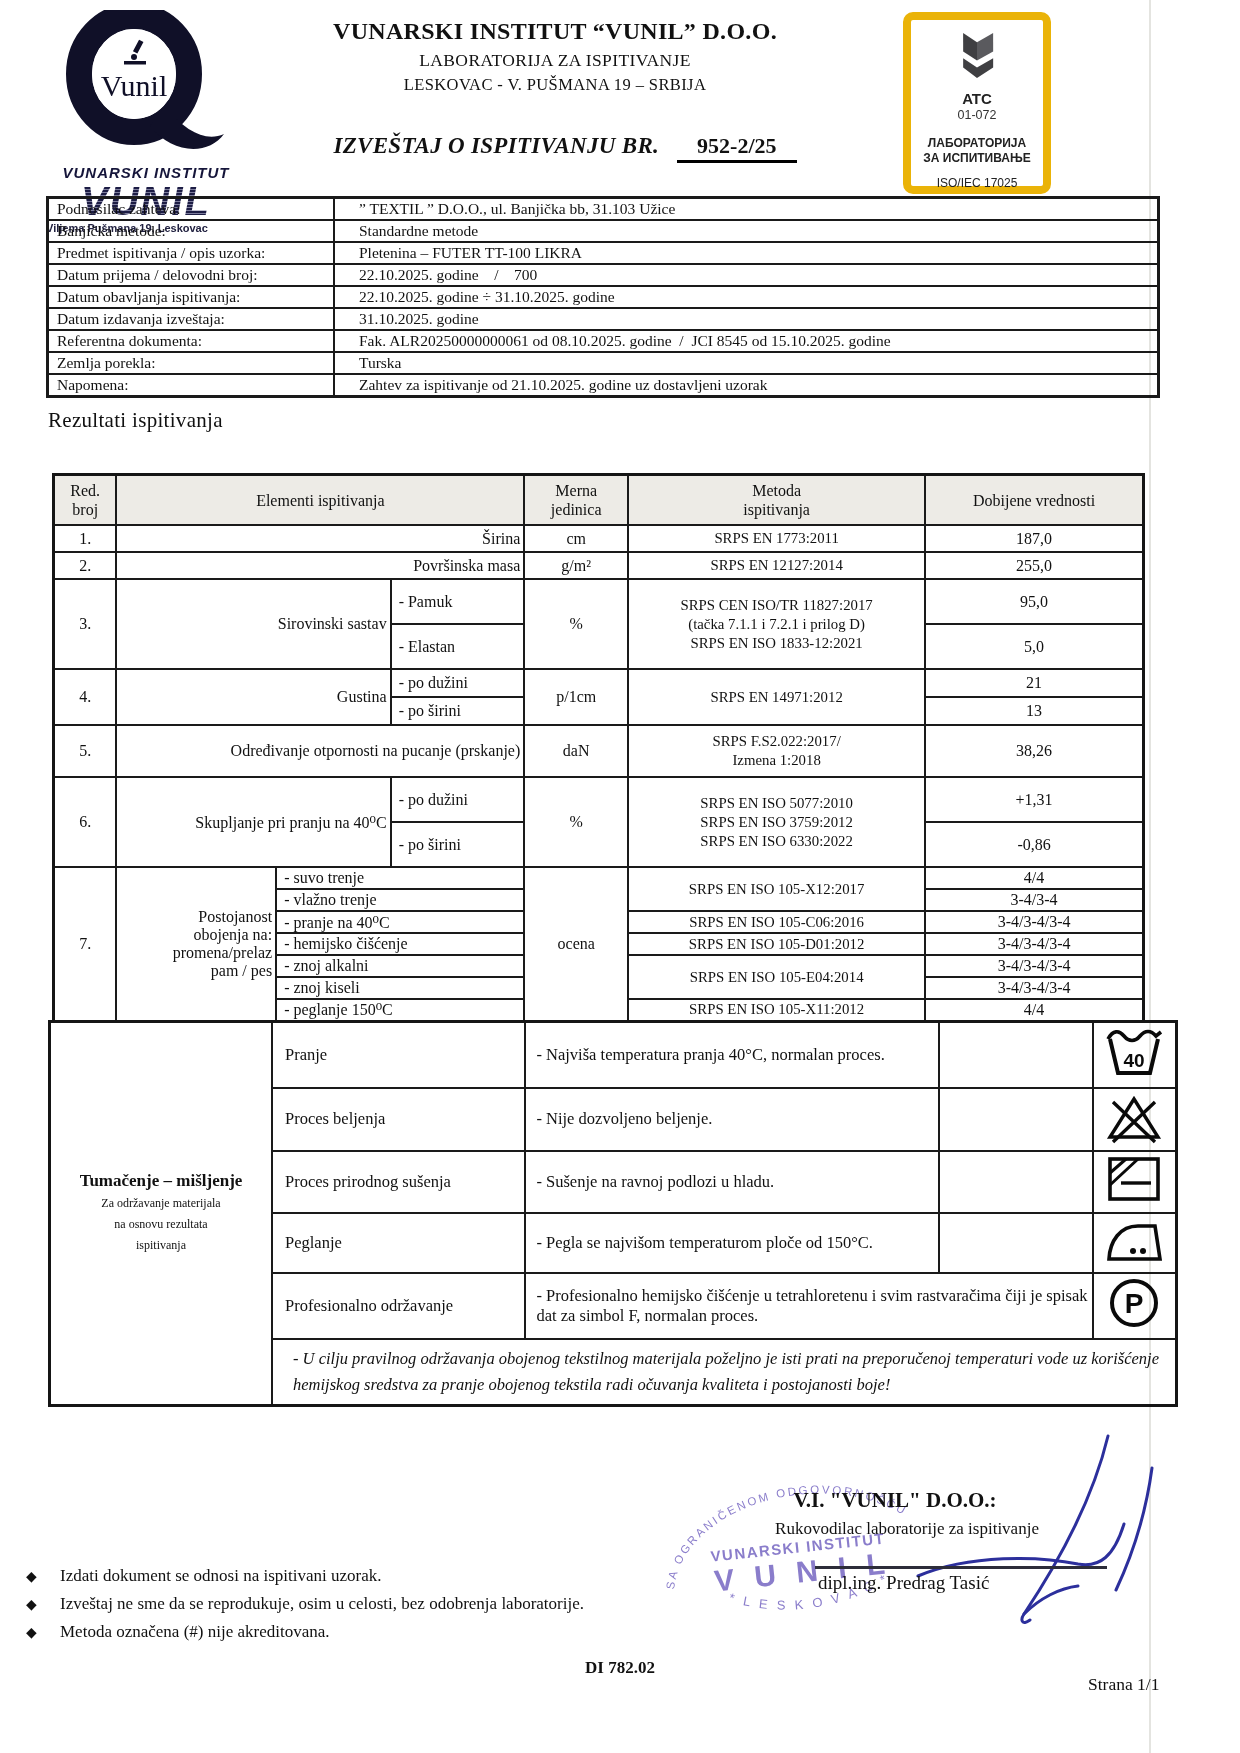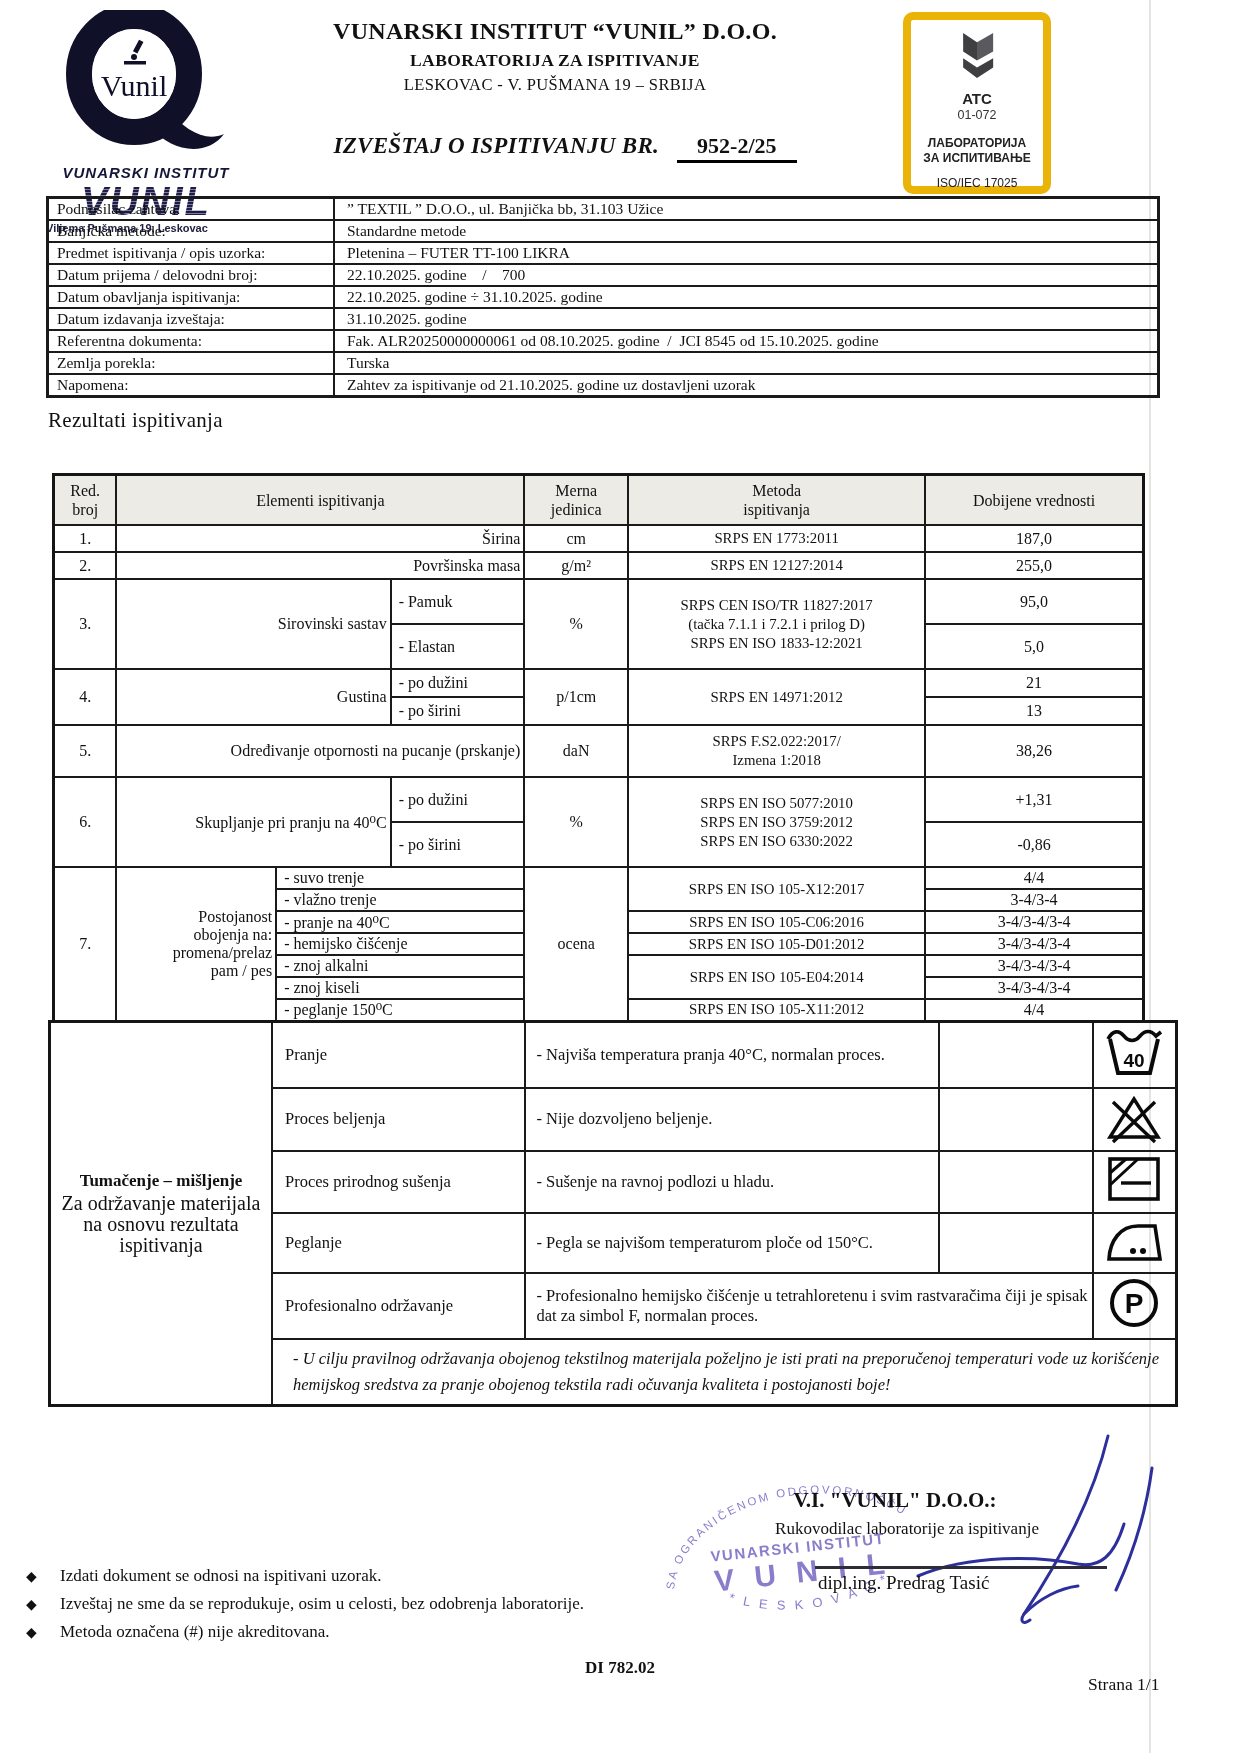--- a/index.html
+++ b/index.html
@@ -17,57 +17,57 @@
         font-size:40px;line-height:40px;letter-spacing:2px;text-align:center;color:#23234d;}
   @supports (-webkit-background-clip: text){
     .logo-brand{background:repeating-linear-gradient(180deg,#1c1c44 0 2px,#7d7d9d 2px 3px);
         -webkit-background-clip:text;background-clip:text;color:transparent;}
   }
   .logo-address{font-family:"Liberation Sans",sans-serif;font-weight:bold;font-size:11px;
         color:#20203f;text-align:left;margin-top:1px;}
 
   .header-center{position:absolute;left:255px;top:18px;width:600px;text-align:center;}
   .hc1{font-size:24px;font-weight:bold;letter-spacing:.3px;}
-  .hc2{font-size:17.5px;font-weight:bold;margin-top:5px;letter-spacing:.4px;}
+  .hc2{font-size:17.5px;font-weight:normal;margin-top:5px;letter-spacing:.4px;}
   .hc3{font-size:16.5px;margin-top:4px;letter-spacing:.4px;}
   .hc4{font-size:16.5px;margin-top:4px;letter-spacing:.4px;}
   .report-title-row{position:absolute;left:255px;top:133px;width:620px;text-align:center;}
   .report-title{font-size:23px;font-weight:bold;font-style:italic;letter-spacing:.3px;}
   .report-number{font-size:22px;font-weight:bold;margin-left:14px;padding:0 20px 1px 20px;
         border-bottom:3px solid #000;display:inline-block;}
 
   .badge{position:absolute;left:903px;top:12px;width:132px;height:166px;border:8px solid #eab308;
         border-radius:10px;text-align:center;font-family:"Liberation Sans",sans-serif;}
   .badge-name{font-weight:bold;font-size:15px;color:#222;margin-top:2px;}
   .badge-code{font-size:12.5px;color:#333;margin-top:1px;}
   .badge-lab{font-weight:bold;font-size:12px;color:#222;margin-top:14px;line-height:15px;}
   .badge-iso{font-weight:normal;font-size:12px;color:#222;margin-top:10px;}
 
   
   table{border-collapse:collapse;}
   .info-table{position:absolute;left:46px;top:196px;width:1114px;border:3px solid #1a1a1a;}
   .info-table td{border:2px solid #1a1a1a;font-size:15.5px;height:19px;padding:0 4px 1px 8px;}
   .info-table td.lbl{width:272px;}
-  .info-table td.val{padding-left:12px;}
+  .info-table td.val{padding-left:24px;}
 
   
   .section-title{position:absolute;left:48px;top:408px;font-size:21px;letter-spacing:.3px;}
   .results-table{position:absolute;left:52px;top:473px;width:1093px;border:3px solid #151515;}
   .results-table td{border:2px solid #1a1a1a;font-size:16px;text-align:center;vertical-align:middle;padding:0 3px;}
   .results-table td.el{text-align:right;padding-left:8px;}
   .results-table td.sub{text-align:left;padding-left:7px;}
   .results-table td.mth{font-size:14.8px;line-height:19px;}
   .results-table tr.hd td{background:#edebe6;font-size:16px;line-height:19px;height:48px;}
 
   
   .care-table{position:absolute;left:48px;top:1020px;width:1130px;border:3px solid #151515;}
   .care-table td{border:2px solid #1a1a1a;font-size:16.5px;vertical-align:middle;}
   .care-left{text-align:center;padding:0 8px;}
   .care-left-title{font-weight:bold;font-size:17px;}
-  .care-left-sub{font-size:20px;line-height:21px;margin-top:2px;}
+  .care-left-sub{font-size:12px;line-height:21px;margin-top:2px;}
   .care-lbl{padding-left:12px;}
   .care-desc{padding-left:10px;}
   .care-sym{text-align:center;}
   .care-note{font-style:italic;font-size:16.5px;line-height:26px;padding:6px 14px 6px 20px !important;}
 
   
   .sig-company{position:absolute;left:750px;top:1488px;width:290px;text-align:center;
         font-size:21px;font-weight:bold;}
   .sig-role{position:absolute;left:762px;top:1519px;width:290px;text-align:center;font-size:17px;}
   .sig-line{position:absolute;left:815px;top:1566px;width:292px;height:3px;background:#2d2d3a;}

